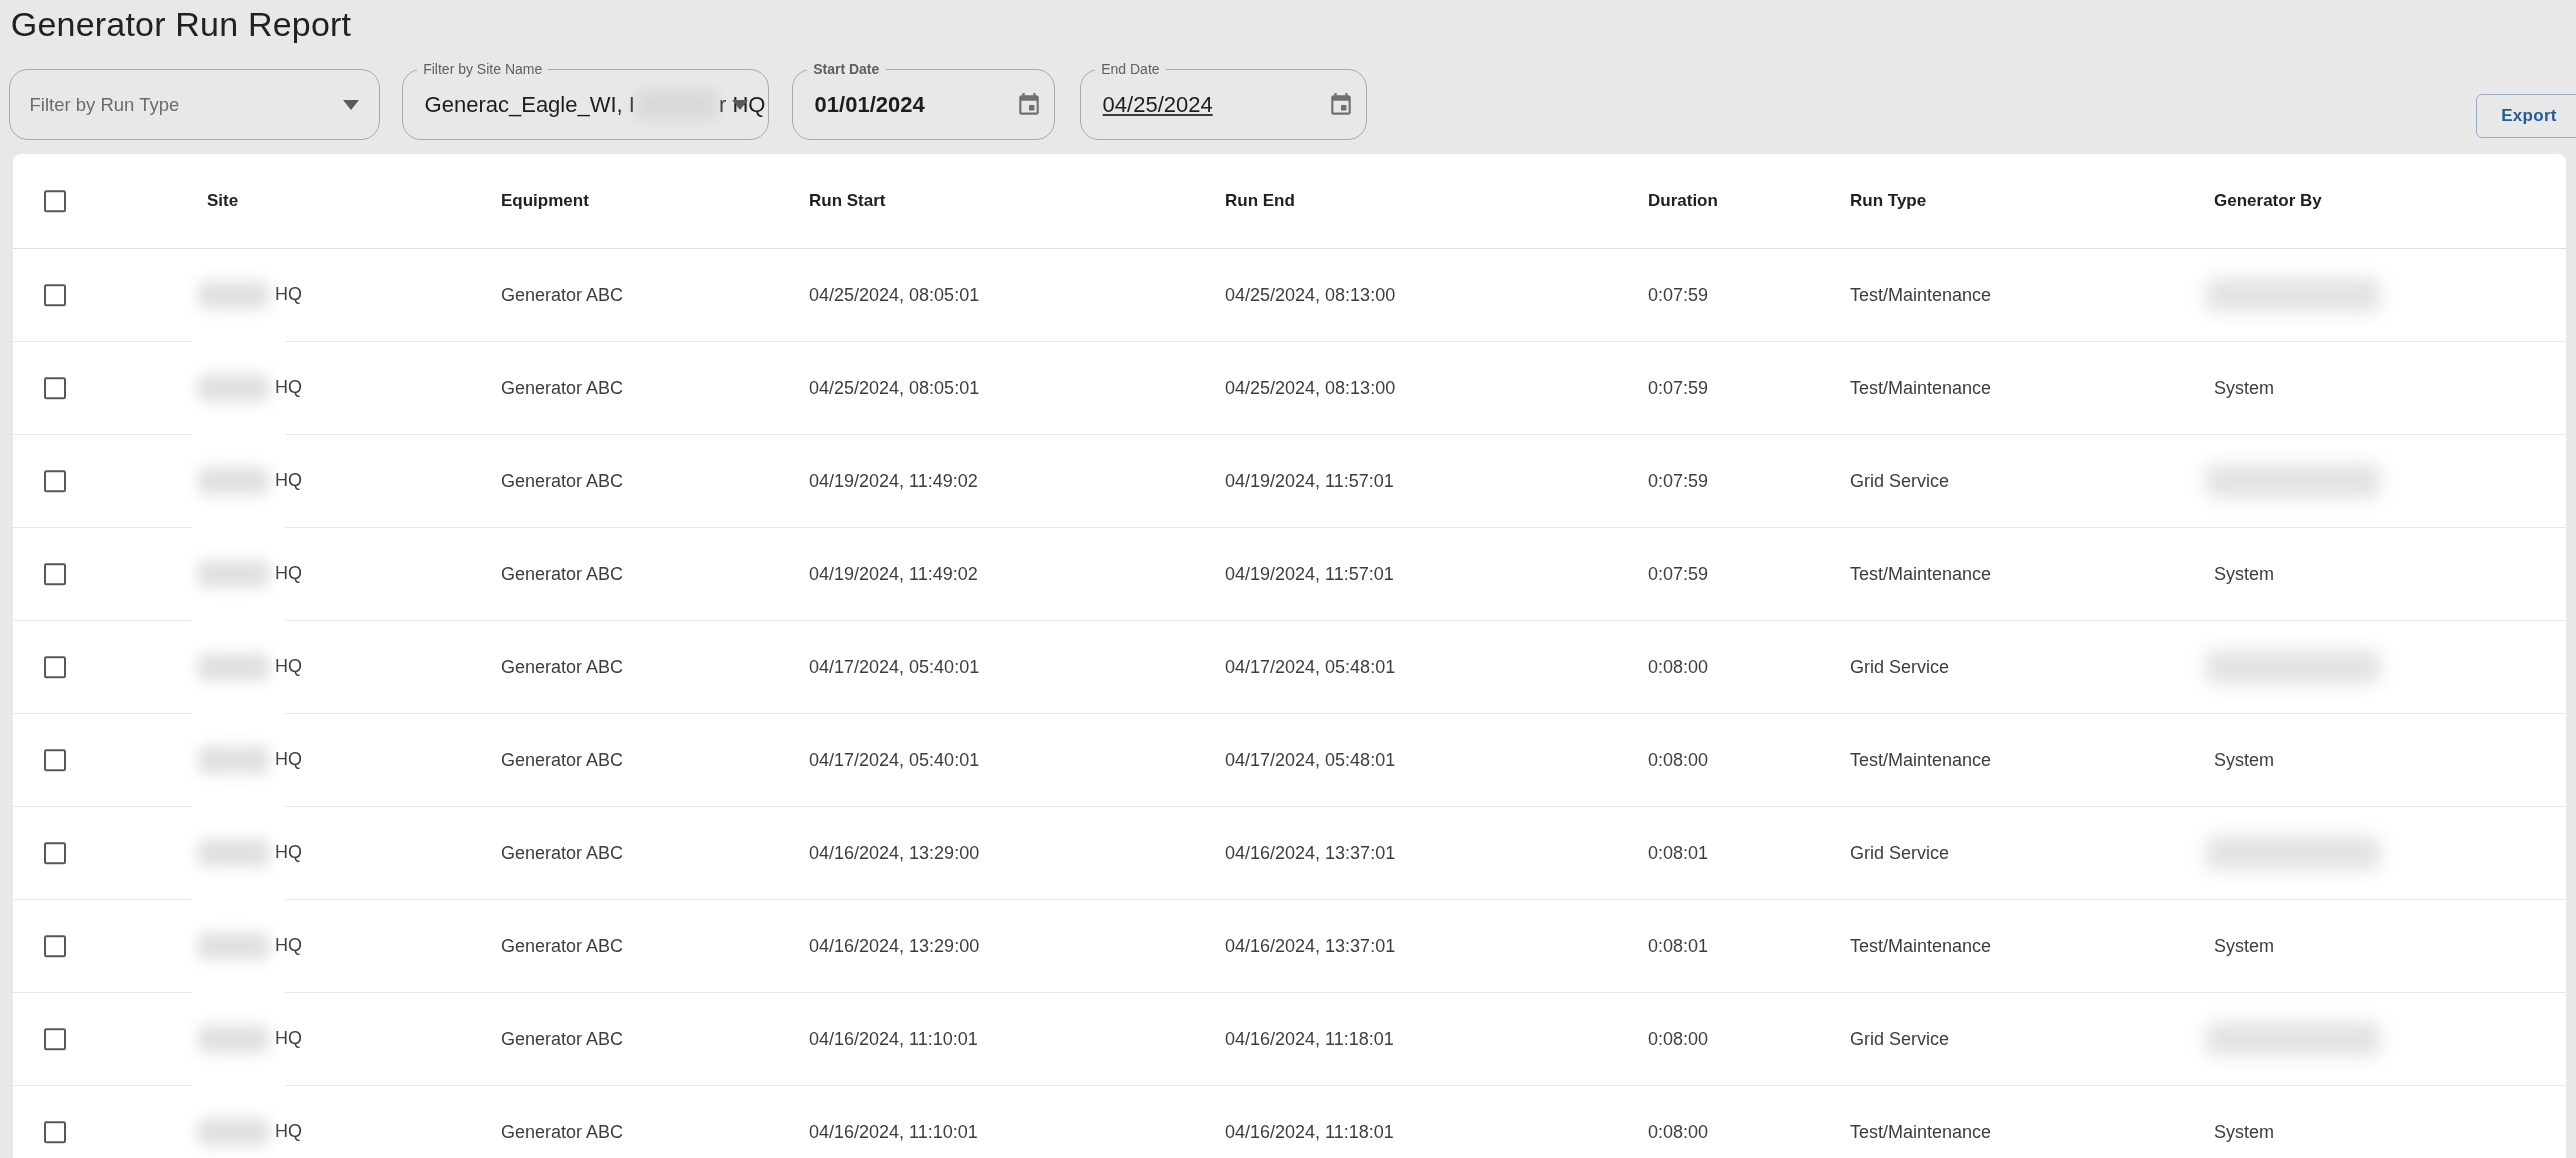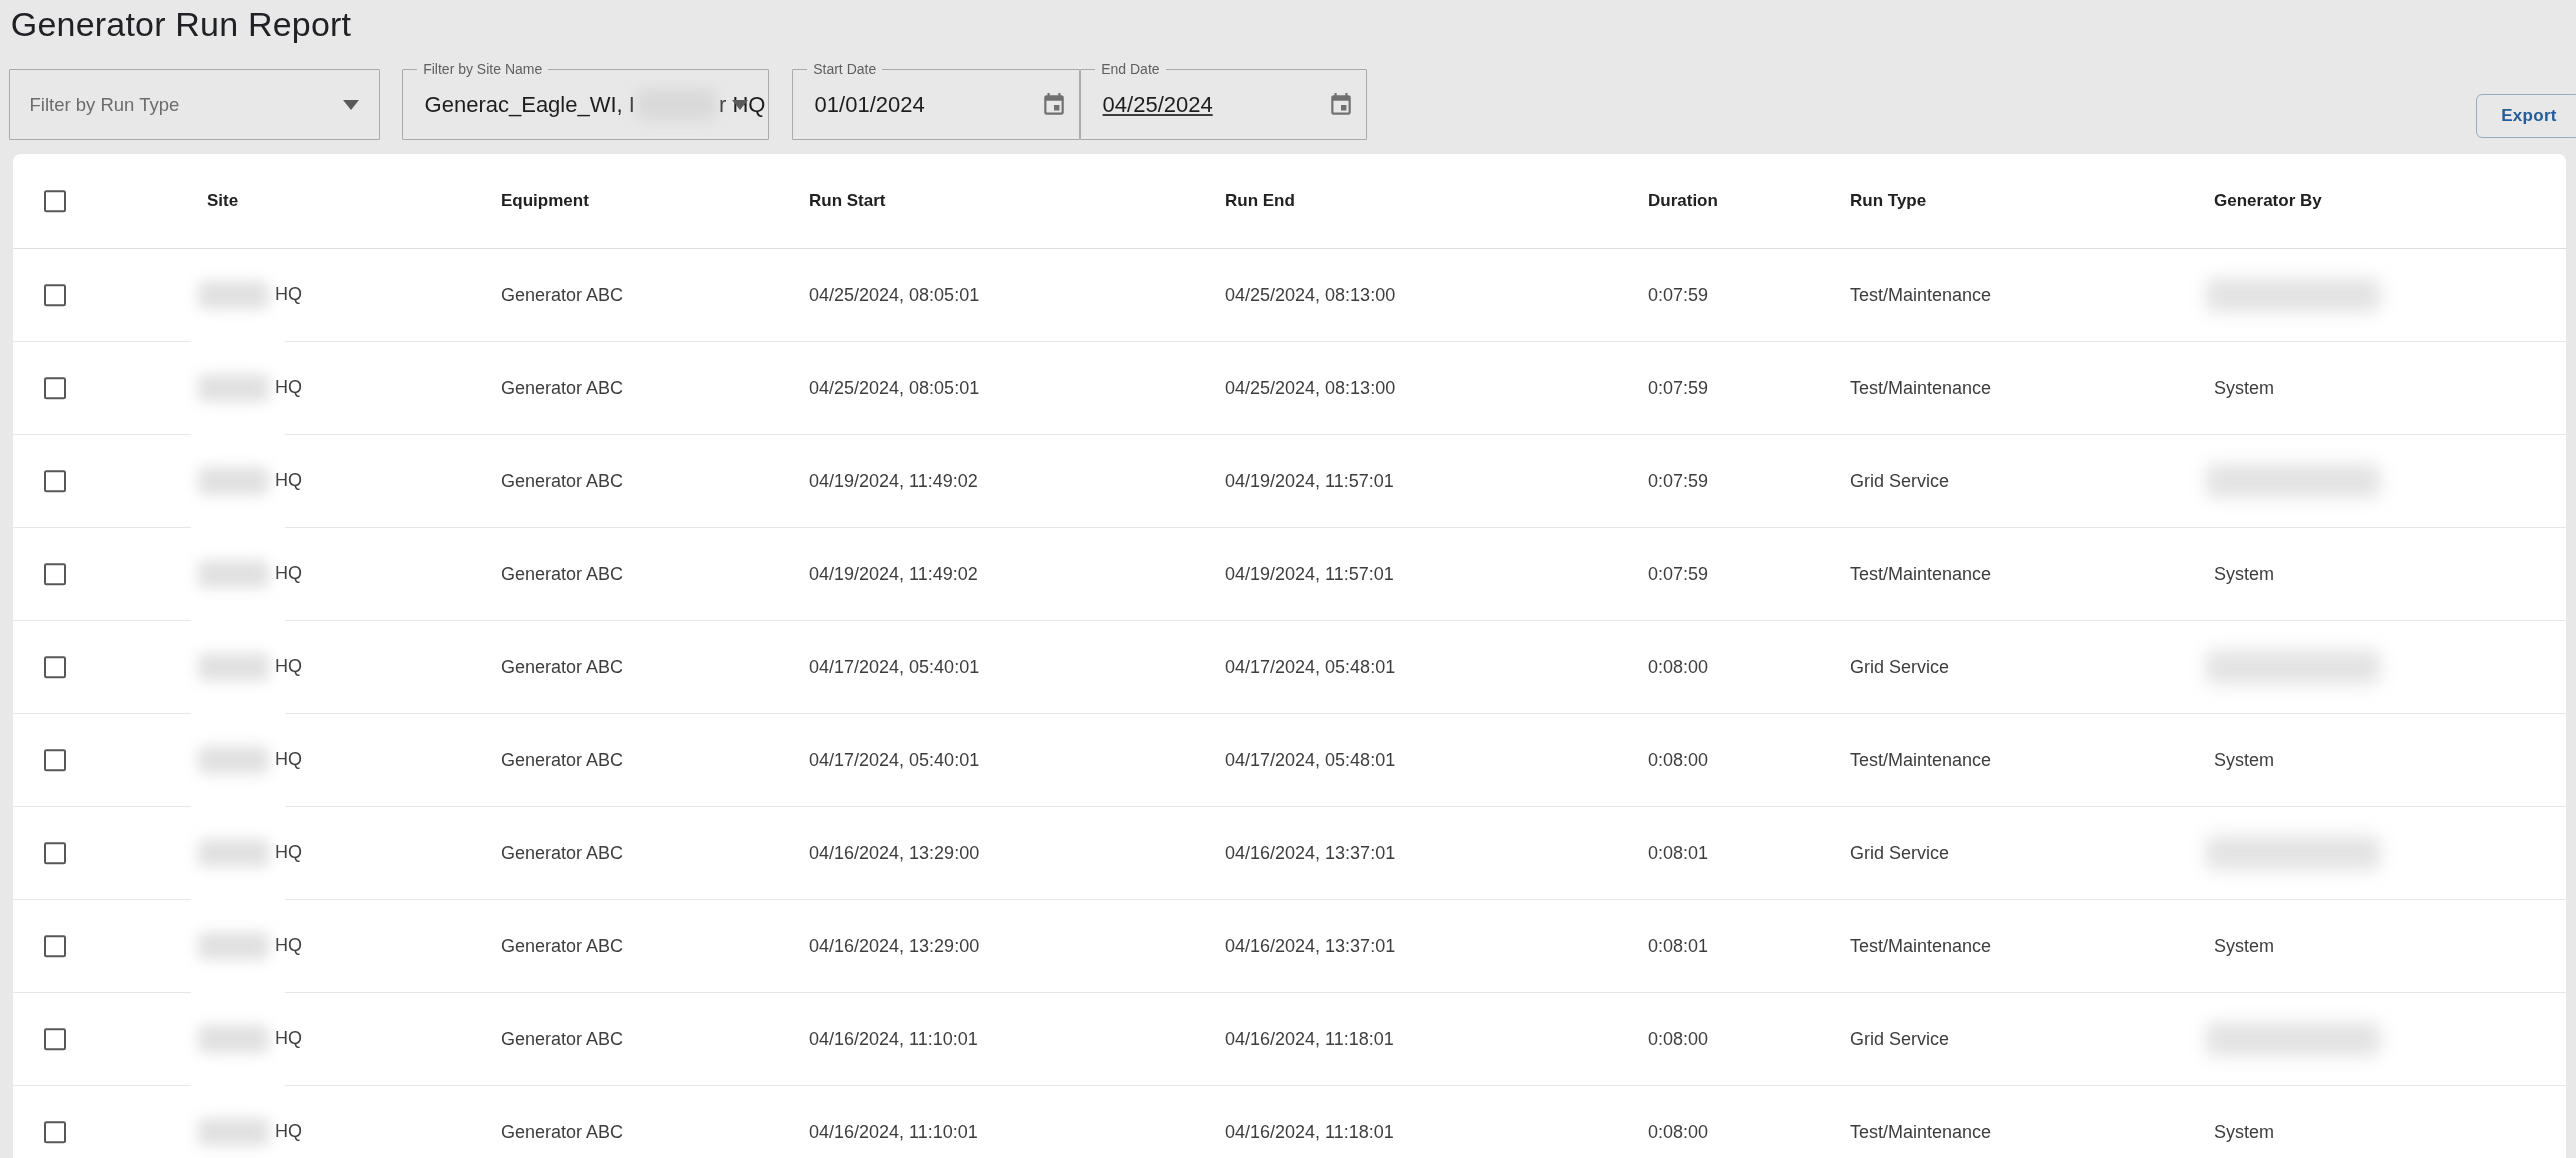--- a/index.html
+++ b/index.html
@@ -14,41 +14,41 @@
   
   .page-title {
     position:absolute; left:10.8px; top:3.1px;
     font-size:34px; line-height:43px; font-weight:400; color:#202124;
     letter-spacing:0.2px;
   }
 
   
   .field {
     position:absolute; top:69px; height:71px;
-    border:1.5px solid #a9a9a9; border-radius:1px;
+    border:1.5px solid #a9a9a9; border-radius:19px;
     background:transparent;
     display:flex; align-items:center;
   }
   .field .float-label {
     position:absolute; top:-10px; left:14px;
     font-size:14px; color:#5f5f5f; background:#e8e8e8;
     padding:0 6.2px; line-height:18.5px; white-space:nowrap;
   }
   .select-runtype { left:8.5px; width:371px; }
   .select-runtype .placeholder { margin-left:20px; font-size:18.5px; color:#6c6c6c; }
   .select-site { left:402px; width:367px; }
   .field .value { margin-left:21.6px; font-size:22px; color:#1d1d1d; white-space:nowrap; display:flex; align-items:center; }
   .dd-arrow {
     position:absolute; right:20px; top:50%; transform:translateY(-50%);
     width:0; height:0;
     border-left:8.5px solid transparent; border-right:8.5px solid transparent;
     border-top:10px solid #5a5a5a;
   }
   .date-field { }
-  .date-start { left:792px; width:288px; }
+  .date-start { left:792px; width:263px;font-weight:bold; }
   .date-end   { left:1080px; width:287px;text-decoration:underline; }
   .cal-icon { position:absolute; right:12.4px; top:50%; transform:translateY(-50%); width:26px; height:26px; cursor:pointer; }
 
   .export-btn {
     position:absolute; left:2476px; top:94px; width:106px; height:44px;
     border:1.5px solid #94abc6; border-radius:6.2px; background:transparent;
     font-family:"Liberation Sans", sans-serif;
     font-size:17px; font-weight:700; color:#235d97; letter-spacing:0.3px;
     display:flex; align-items:center; justify-content:center; cursor:pointer;
   }

